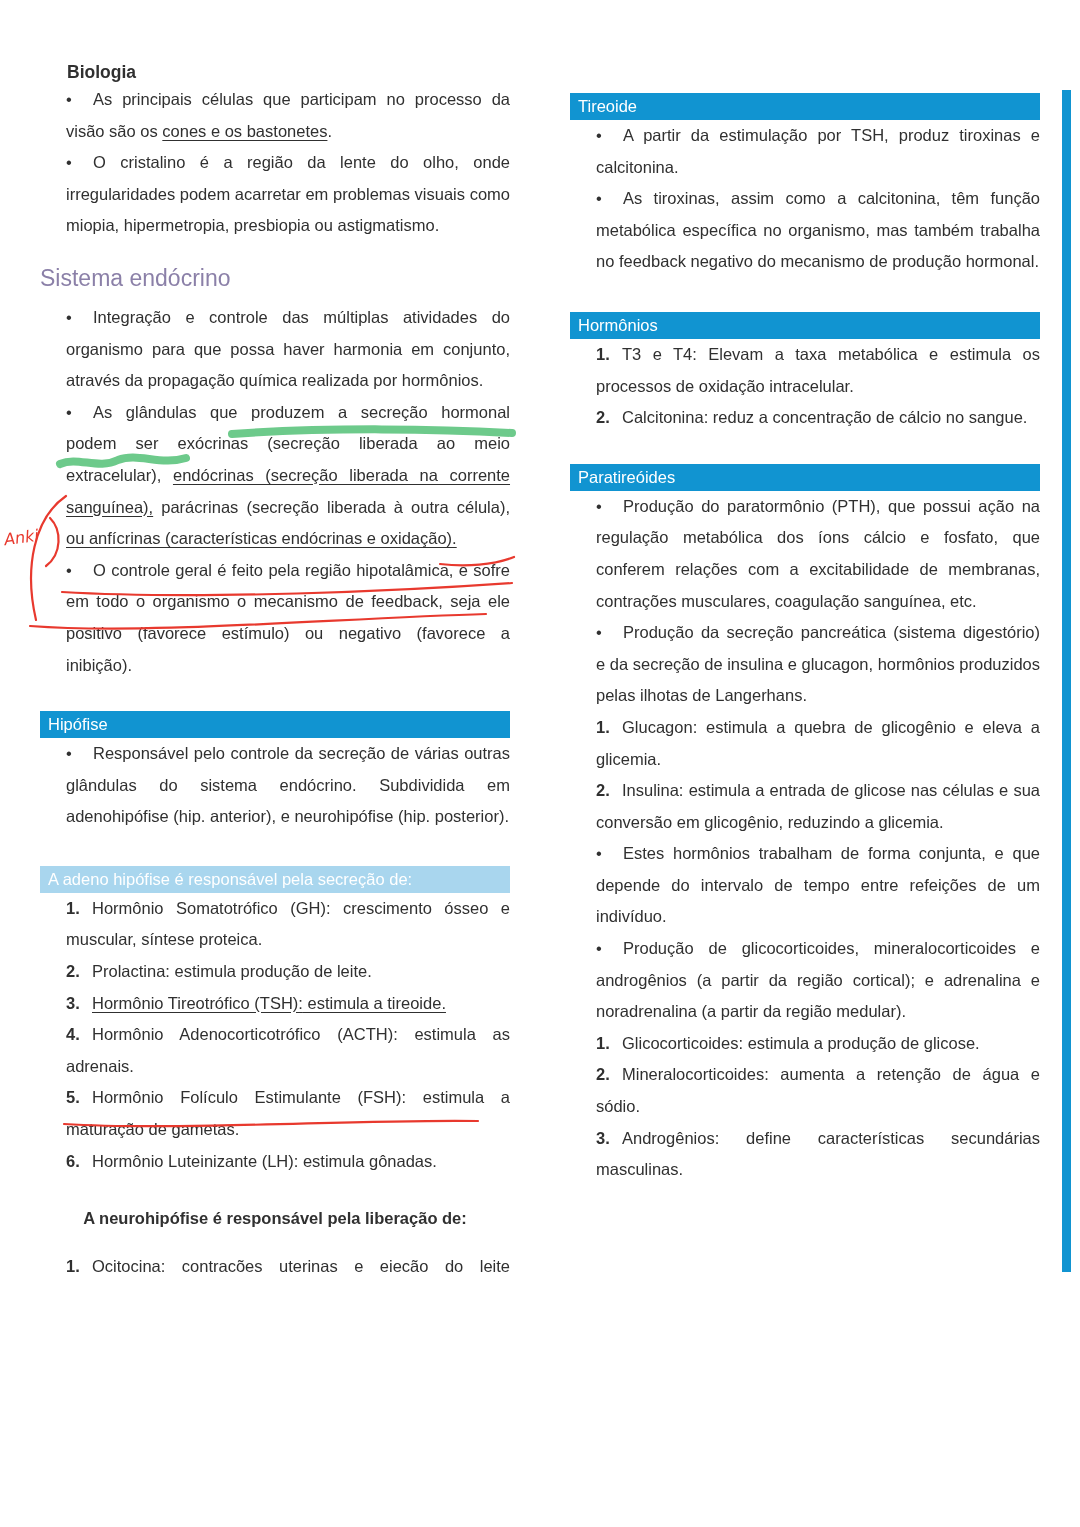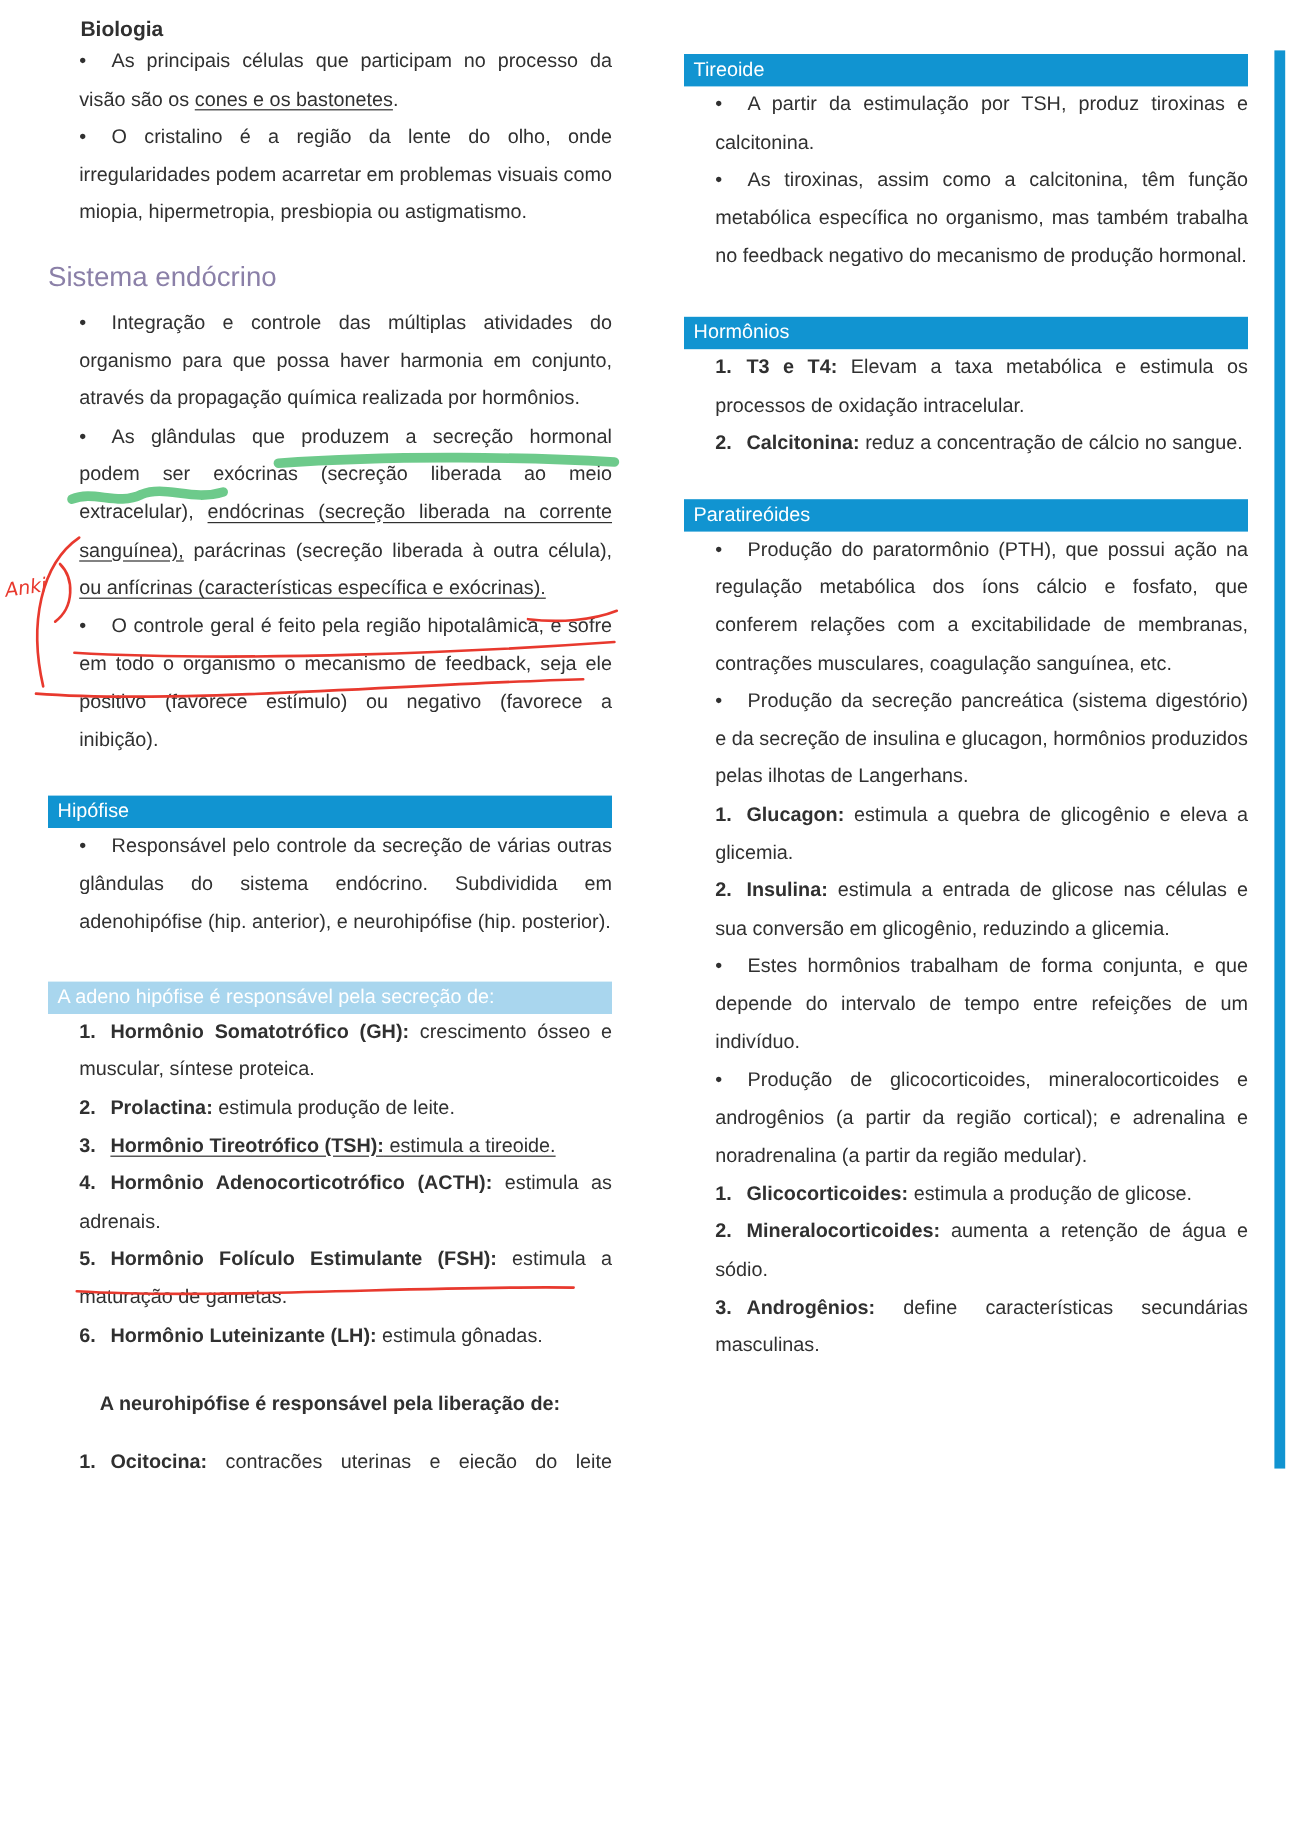--- a/index.html
+++ b/index.html
@@ -1,29 +1,29 @@
 <!DOCTYPE html>
 <html style="--header-blue: #1194d1; --header-light-blue: #a9d6ee; --section-heading: #8b80a8; --highlight-green: #3cb864; --pen-red: #e8392e; --pen-blue: #4a6fd0;"><head>
 <meta charset="utf-8">
 <style>
   * { box-sizing: border-box; }
   html, body { margin:0; padding:0; background:#ffffff; }
   .page {
     position:relative; width:1080px; height:1224px; background:#ffffff;
-    font-family:"Liberation Sans", sans-serif; color:#303030; overflow:hidden;
+    font-family:"Liberation Sans", sans-serif; color:#303030; overflow:hidden;margin-top:48px;
   }
   .col { position:absolute; top:0; }
   .col-left  { left:40px;  width:470px; }
   .col-right { left:570px; width:470px; }
 
   p.body { margin:0; padding-left:26px; font-size:16.5px; line-height:31.6px; text-align:justify; }
   p.bp::before { content:"•"; display:inline-block; width:27px; }
 
   .num { display:inline-block; min-width:15px; font-weight:700; margin-right:11px; }
-  .lead { font-weight:700; }
+  .lead { font-weight:400; }
   .ul { text-decoration:underline; text-underline-offset:3px; }
 
   .page-title { padding-left:27px; margin:12px 0 0 0; font-size:17.5px; font-weight:700; line-height:24px; }
 
   .h1 { margin:20px 0 8px 0; font-size:23px; line-height:32px; font-weight:400;
         color:var(--section-heading,#8b80a8); }
 
   .hdr { background:var(--header-blue,#1194d1); color:#fff; font-size:16.5px;
          line-height:27px; height:27px; padding:0 8px; }
   .hdr.light { background:var(--header-light-blue,#a9d6ee); }
@@ -61,21 +61,21 @@
     <div class="page-title">Biologia</div>
 
     <p class="body bp mt8"><span>As principais células que participam no processo da visão são os </span><span class="ul">cones e os bastonetes</span><span>.</span></p>
 
     <p class="body bp">O cristalino é a região da lente do olho, onde irregularidades podem acarretar em problemas visuais como miopia, hipermetropia, presbiopia ou astigmatismo.</p>
 
     <div class="h1">Sistema endócrino</div>
 
     <p class="body bp">Integração e controle das múltiplas atividades do organismo para que possa haver harmonia em conjunto, através da propagação química realizada por hormônios.</p>
 
-    <p class="body bp"><span>As glândulas que produzem a secreção hormonal podem ser exócrinas (secreção liberada ao meio extracelular), </span><span class="ul">endócrinas (secreção liberada na corrente sanguínea),</span><span> parácrinas (secreção liberada à outra célula), </span><span class="ul">ou anfícrinas (características específica e exócrinas).</span></p>
+    <p class="body bp"><span>As glândulas que produzem a secreção hormonal podem ser exócrinas (secreção liberada ao meio extracelular), </span><span class="ul">endócrinas (secreção liberada na corrente sanguínea),</span><span> parácrinas (secreção liberada à outra célula), </span><span class="ul">ou anfícrinas (características endócrinas e oxidação).</span></p>
 
     <p class="body bp">O controle geral é feito pela região hipotalâmica, e sofre em todo o organismo o mecanismo de feedback, seja ele positivo (favorece estímulo) ou negativo (favorece a inibição).</p>
 
     <div class="hdr mt30">Hipófise</div>
     <p class="body bp mt6">Responsável pelo controle da secreção de várias outras glândulas do sistema endócrino. Subdividida em adenohipófise (hip. anterior), e neurohipófise (hip. posterior).</p>
 
     <div class="hdr light mt33">A adeno hipófise é responsável pela secreção de:</div>
 
     <p class="body mt6"><span class="num">1.</span><span class="lead">Hormônio Somatotrófico (GH):</span><span> crescimento ósseo e muscular, síntese proteica.</span></p>
     <p class="body"><span class="num">2.</span><span class="lead">Prolactina:</span><span> estimula produção de leite.</span></p>

